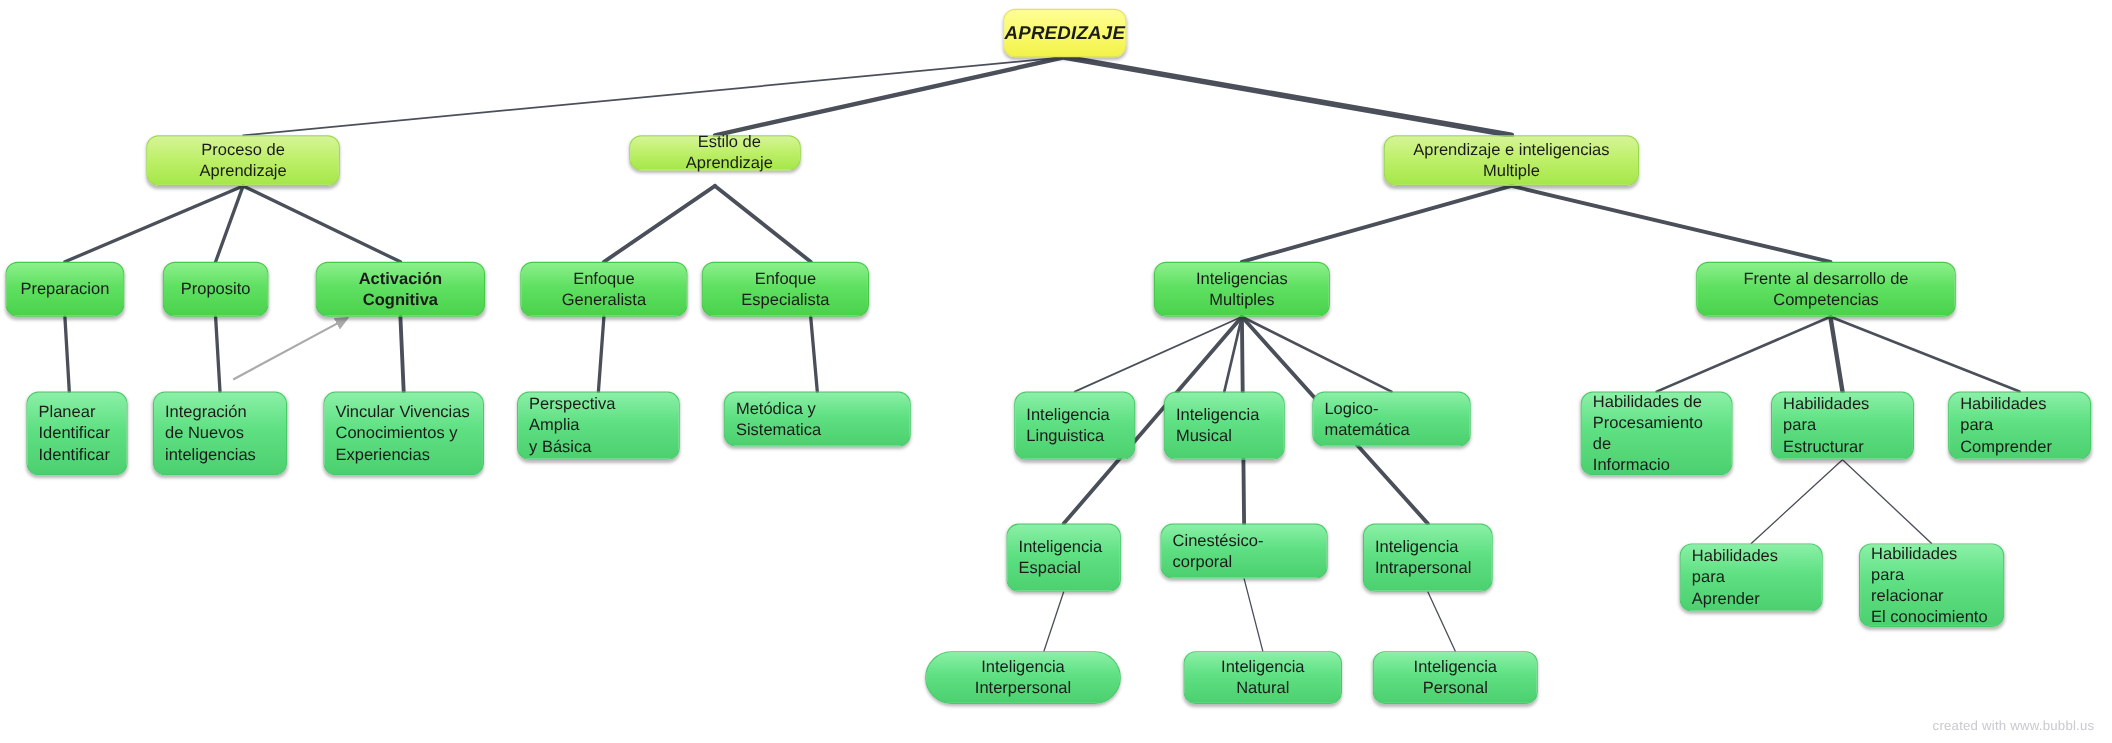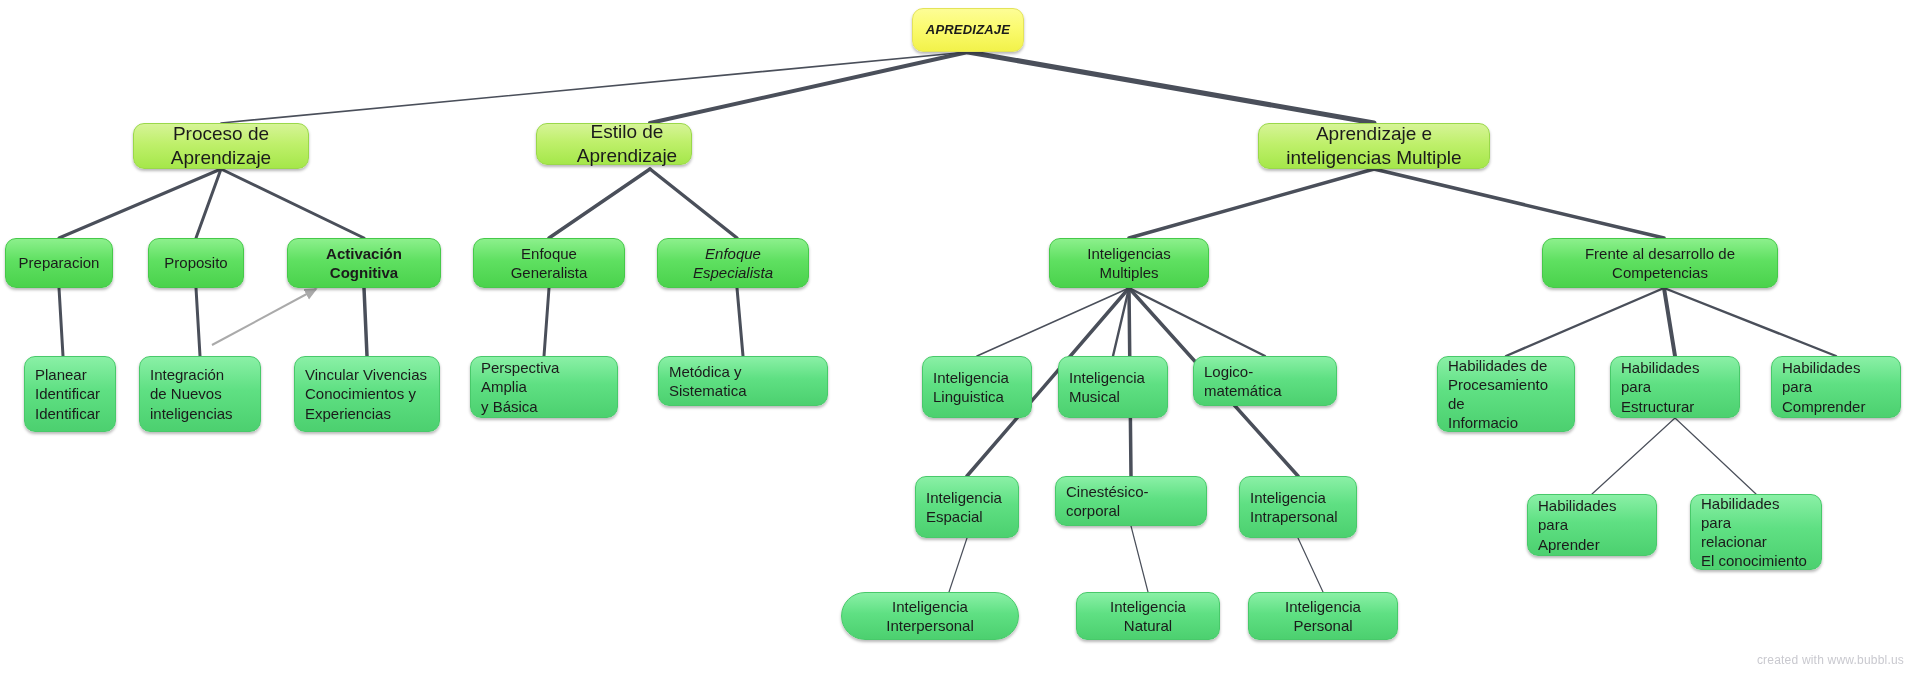--- a/index.html
+++ b/index.html
@@ -23,27 +23,27 @@
     line-height:1.28;
     padding:6px 10px;
     box-shadow:0 2px 3px rgba(0,0,0,0.28);
     z-index:5;
     white-space:pre-line;
   }
   .node.root {
     background:linear-gradient(180deg,#fdfd96 0%,#fbfb72 42%,#f2f24a 100%);
     border:1px solid #e3e35a;
     font-weight:bold; font-style:italic;
-    font-size:13px;
+    font-size:17px;
     letter-spacing:.2px;
   }
   .node.lvl1 {
     background:linear-gradient(180deg,#d6f497 0%,#bff06b 45%,#a5e74a 100%);
     border:1px solid #9ad84a;
-    font-size:19px;
+    font-size:15px;
   }
   .node.lvl2 {
     background:linear-gradient(180deg,#8cf08c 0%,#5fe061 45%,#4ad24c 100%);
     border:1px solid #46c94a;
     font-size:15px;
   }
   .node.lvl3 {
     background:linear-gradient(180deg,#8af0a6 0%,#5fe083 45%,#4cd06f 100%);
     border:1px solid #48c96a;
     font-size:15px;
@@ -100,27 +100,27 @@
         <line x1="1675" y1="418" x2="1592" y2="494" stroke="#4a4f5a" stroke-width="1.2" stroke-linecap="round"></line>
         <line x1="1675" y1="418" x2="1756" y2="494" stroke="#4a4f5a" stroke-width="1.2" stroke-linecap="round"></line>
       </g>
     <g id="arrow-group">
         <line x1="212" y1="345" x2="316" y2="289" stroke="#aaaaaa" stroke-width="2" marker-end="url(#arrowhead)"></line>
       </g>
   </svg>
   <div id="node-layer">
       <div class="node root" style="left: 912px; top: 8px; width: 112px; height: 44px;">APREDIZAJE</div>
       <div class="node lvl1" style="left: 133px; top: 123px; width: 176px; height: 46px;">Proceso de Aprendizaje</div>
-      <div class="node lvl1" style="left: 536px; top: 123px; width: 156px; height: 42px; padding-left: 36px;">Estilo de Aprendizaje</div>
+      <div class="node lvl1" style="left: 572px; top: 123px; width: 156px; height: 32px; padding-left: 36px;">Estilo de Aprendizaje</div>
       <div class="node lvl1" style="left: 1258px; top: 123px; width: 232px; height: 46px;">Aprendizaje e inteligencias Multiple</div>
       <div class="node lvl2" style="left: 5px; top: 238px; width: 108px; height: 50px;">Preparacion</div>
       <div class="node lvl2" style="left: 148px; top: 238px; width: 96px; height: 50px;">Proposito</div>
       <div class="node lvl2" style="left: 287px; top: 238px; width: 154px; height: 50px; font-weight: bold;">Activación Cognitiva</div>
       <div class="node lvl2" style="left: 473px; top: 238px; width: 152px; height: 50px;">Enfoque Generalista</div>
-      <div class="node lvl2" style="left: 657px; top: 238px; width: 152px; height: 50px; font-style: italic;">Enfoque Especialista</div>
+      <div class="node lvl2" style="left: 638px; top: 238px; width: 152px; height: 50px;">Enfoque Especialista</div>
       <div class="node lvl2" style="left: 1049px; top: 238px; width: 160px; height: 50px; text-align: center;">Inteligencias Multiples</div>
       <div class="node lvl2" style="left: 1542px; top: 238px; width: 236px; height: 50px;">Frente al desarrollo de Competencias</div>
       <div class="node lvl3 align-left" style="left: 24px; top: 356px; width: 92px; height: 76px;">Planear
 Identificar
 Identificar</div>
       <div class="node lvl3 align-left" style="left: 139px; top: 356px; width: 122px; height: 76px;">Integración
 de Nuevos
 inteligencias</div>
       <div class="node lvl3 align-left" style="left: 294px; top: 356px; width: 146px; height: 76px;">Vincular Vivencias
 Conocimientos y

